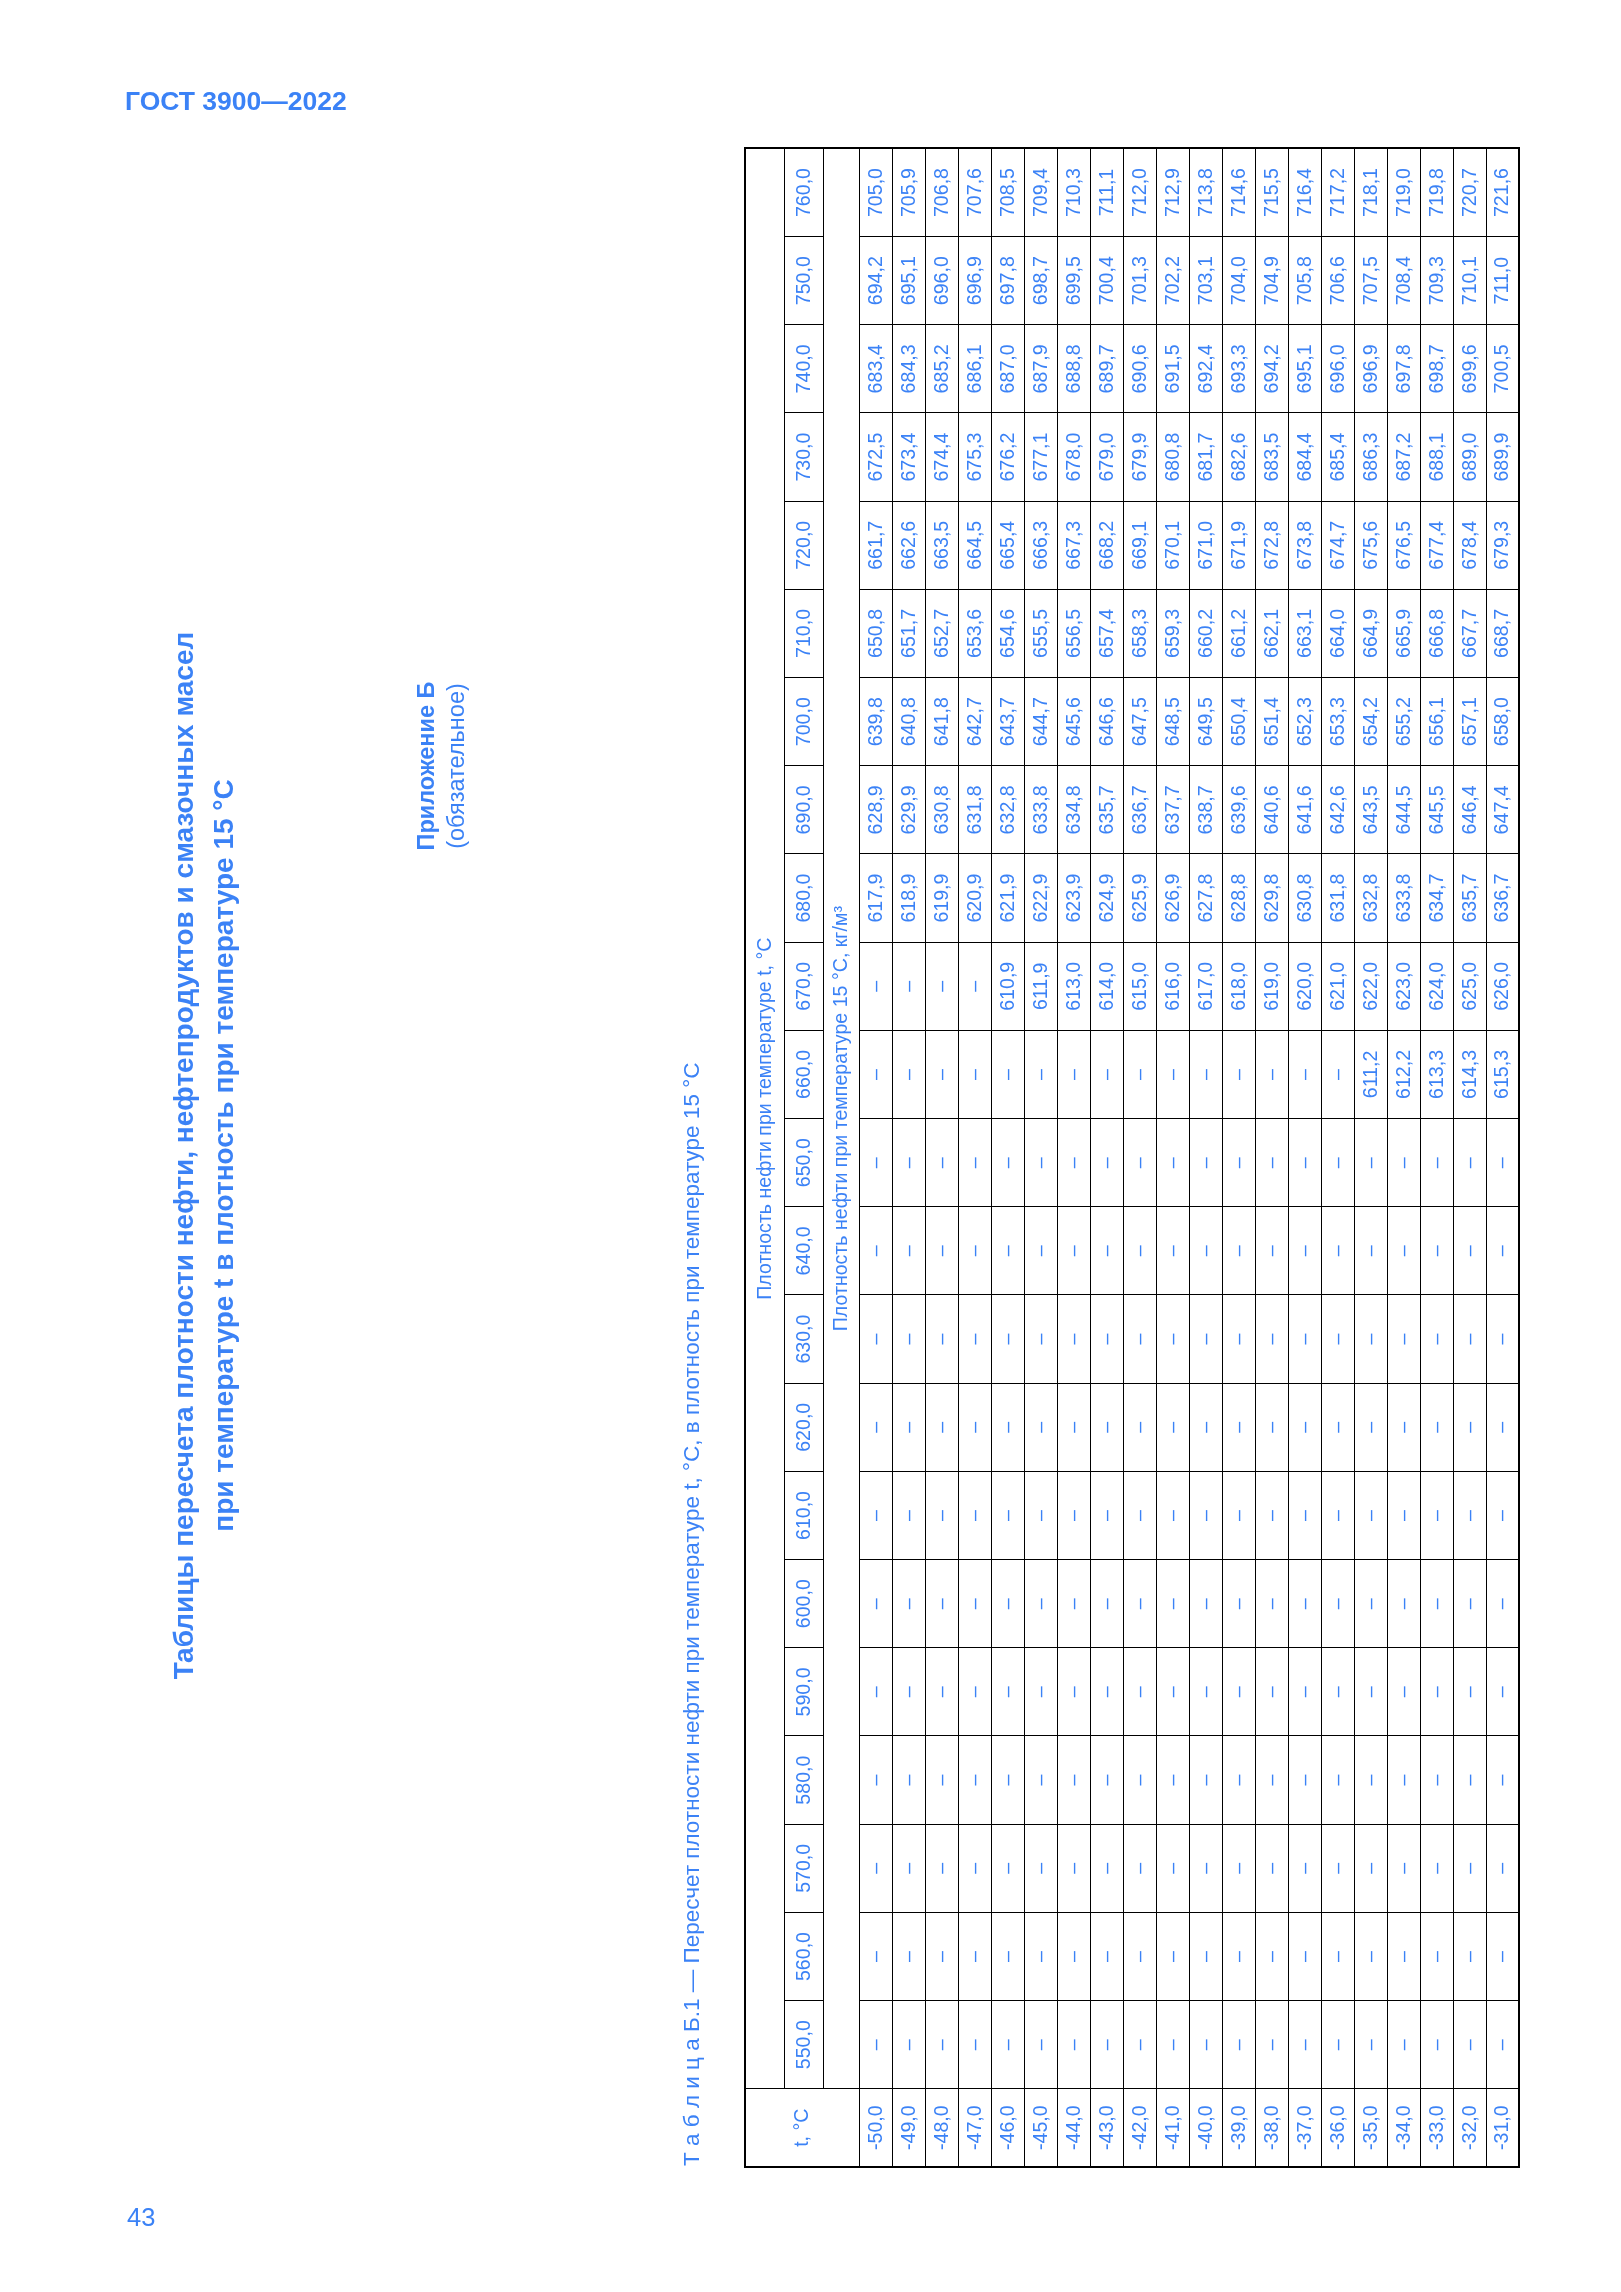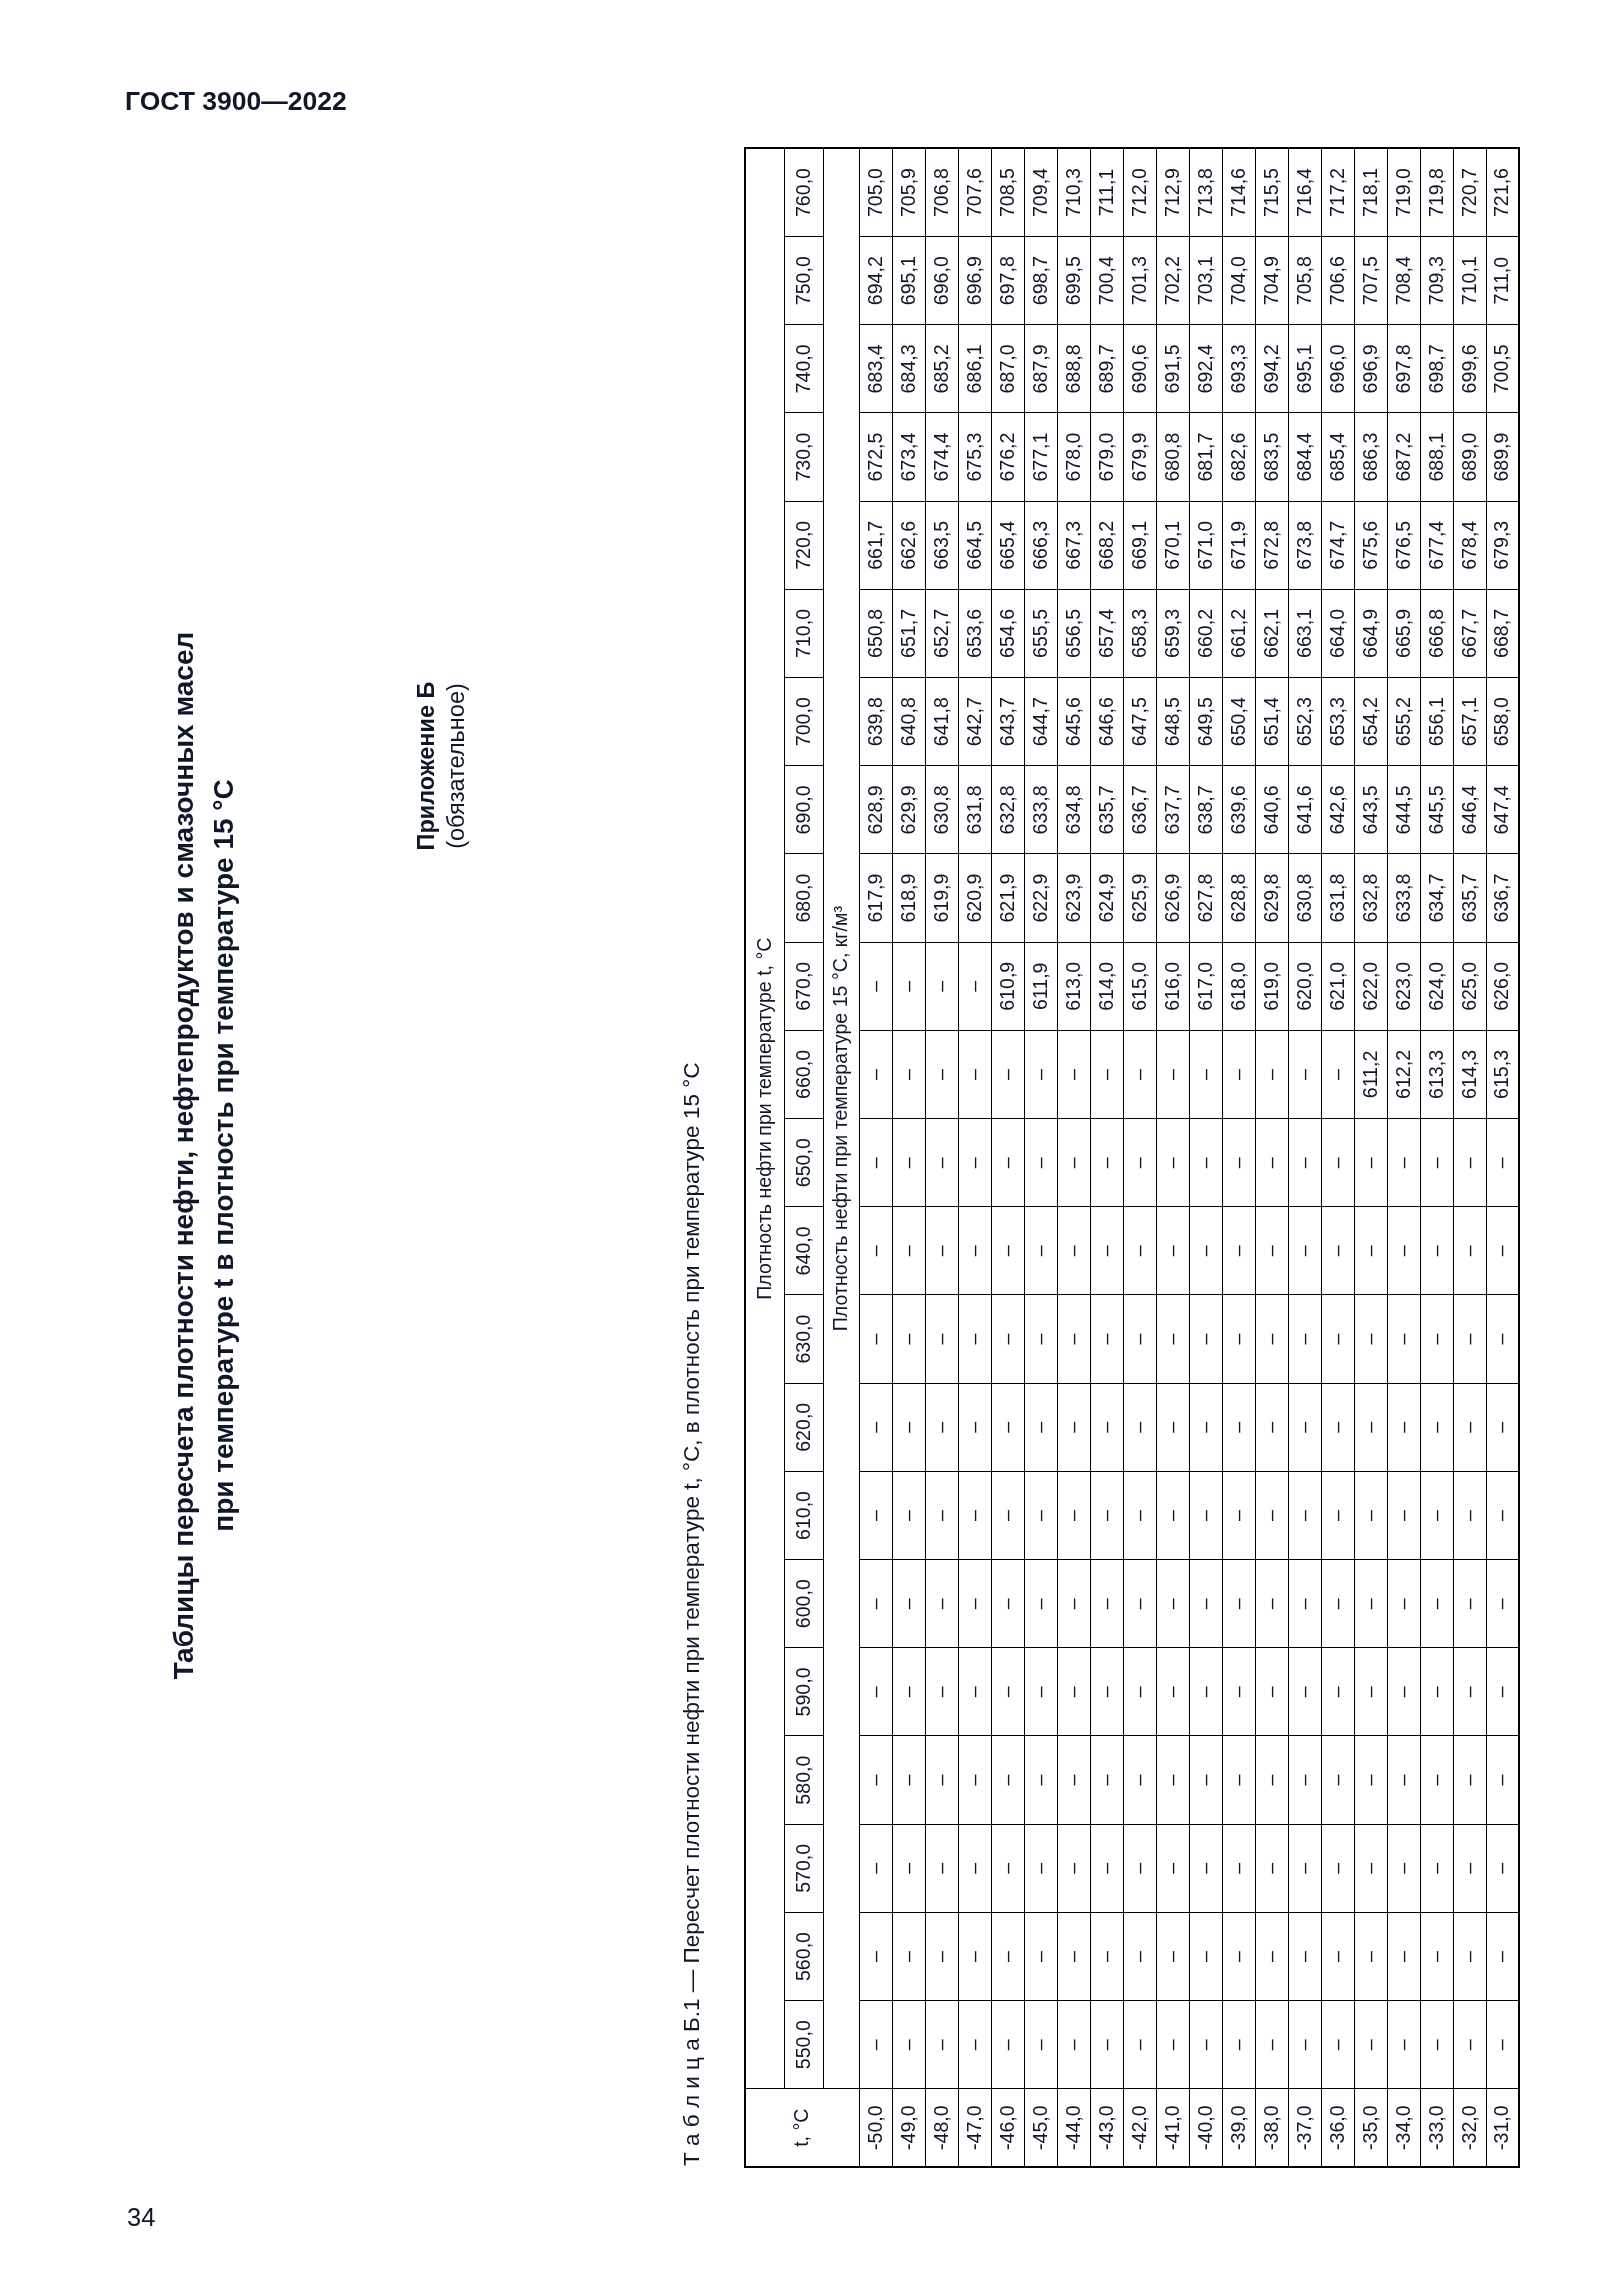--- a/index.html
+++ b/index.html
@@ -1,18 +1,18 @@
 <!DOCTYPE html>
 <html><head>
 <meta charset="utf-8">
 <style>
   html,body{margin:0;padding:0;background:#888;}
   .page{
     position:relative;width:1621px;height:2293px;background:#ffffff;
-    font-family:"Liberation Sans",sans-serif;color:#0f172a;overflow:hidden;
+    font-family:"Liberation Sans",sans-serif;color:#3b82f6;overflow:hidden;
   }
   .running-head{position:absolute;left:125px;top:86px;font-size:26.5px;font-weight:bold;}
   .page-num{position:absolute;left:127px;top:2203px;font-size:25.5px;}
   
   .landscape{
     position:absolute;left:160px;top:2168px;width:2025px;height:1372px;
     transform-origin:0 0;transform:rotate(-90deg);
   }
   .app-title{position:absolute;top:3.9px;left:0;width:100%;text-align:center;
     font-weight:bold;font-size:28px;line-height:40px;}
@@ -32,21 +32,21 @@
   table.tbl tbody tr{height:33px;}
   td.hdr-span{font-size:20.6px;}
   td.corner{font-size:20.6px;}
 </style>
 </head>
 <body>
 
 <div class="page">
 
   <div class="running-head">ГОСТ 3900—2022</div>
-  <div class="page-num">34</div>
+  <div class="page-num">43</div>
 
   <div class="landscape">
 
     <div class="app-title">
       <div>Таблицы пересчета плотности нефти, нефтепродуктов и смазочных масел</div>
       <div>при температуре t в плотность при температуре 15 °С</div>
     </div>
 
     <div class="annex">
       <div class="annex-label">Приложение Б</div>

